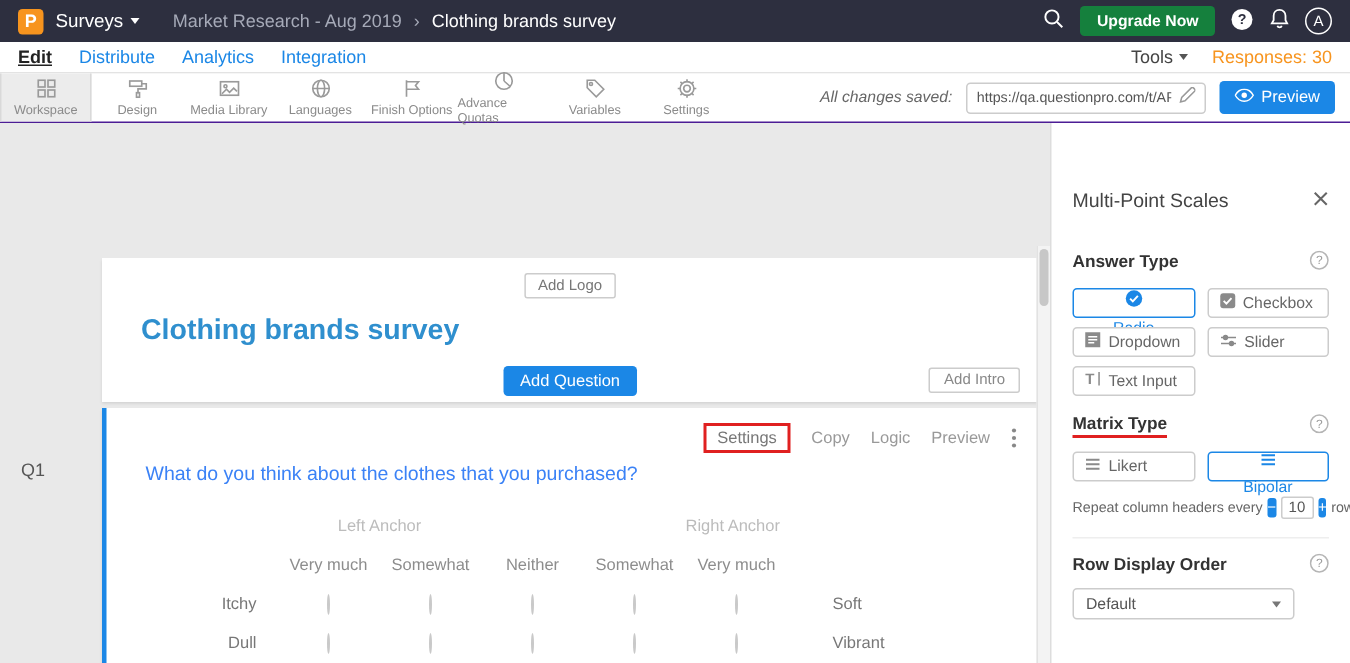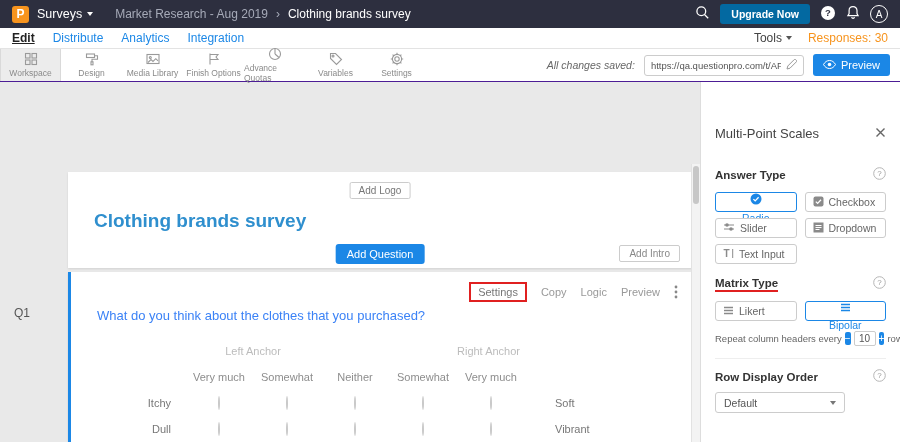--- a/index.html
+++ b/index.html
@@ -11,21 +11,21 @@
             display:flex; align-items:center; padding:0 12px; gap:8px; z-index:10; }
   .logo { width:17px; height:17px; background:#f7941e; border-radius:3px; color:#fff;
           font-weight:bold; font-size:12px; display:flex; align-items:center; justify-content:center; cursor:pointer; }
   .surveys-menu { color:#fff; font-size:12.5px; display:flex; align-items:center; gap:5px; cursor:pointer; }
   .caret { width:0; height:0; border-left:3.5px solid transparent; border-right:3.5px solid transparent;
            border-top:4px solid currentColor; display:inline-block; }
   .breadcrumb { margin-left:14px; font-size:12px; color:#a6aab8; display:flex; gap:8px; align-items:center; }
   .bc-page { color:#fff; }
   .topbar-right { margin-left:auto; display:flex; align-items:center; gap:10px; }
   .tb-icon-btn { background:none; border:none; display:flex; align-items:center; cursor:pointer; }
-  .upgrade-btn { background:#0369a1; color:#fff; border:none; font-size:10.5px; font-weight:bold;
+  .upgrade-btn { background:#15803d; color:#fff; border:none; font-size:10.5px; font-weight:bold;
                  padding:4px 11px; border-radius:3px; cursor:pointer; }
   .avatar { width:18px; height:18px; border-radius:50%; border:1px solid #fff; color:#fff;
             background:#2d2f3f; font-size:10px; display:flex; align-items:center; justify-content:center; cursor:pointer; }
 
   
   .menubar { position:absolute; top:28px; left:0; right:0; height:21px; background:#fff;
              border-bottom:1px solid #e3e3e3; display:flex; align-items:center; padding:0 12px; gap:18px;
              font-size:12px; z-index:10; }
   .menu-item { color:#1b87e6; cursor:pointer; }
   .menu-item.active { color:#222; font-weight:bold; text-decoration:underline; }
@@ -108,21 +108,21 @@
   .field-row { margin-top:14px; display:flex; justify-content:space-between; align-items:center;
                font-size:10.5px; color:#666; }
   .field-value { color:#444; }
   .repeat-row { margin-top:10px; display:flex; align-items:center; gap:3px; font-size:9.5px;
                 color:#666; white-space:nowrap; }
   .step-btn { width:13px; height:13px; background:#1b87e6; color:#fff; border:none; border-radius:2px;
               font-size:10px; line-height:11px; display:flex; align-items:center; justify-content:center; cursor:pointer; }
   .step-input { width:22px; height:15px; border:1px solid #ccc; border-radius:2px; font-size:10px;
                 text-align:center; color:#555; outline:none; font-family:"Liberation Sans",sans-serif; }
   .sb-section { margin-top:12px; border-top:1px solid #eee; padding-top:10px; }
-  .select-box { margin-top:7px; width:130px; height:21px; border:1px solid #ccc; border-radius:3px;
+  .select-box { margin-top:7px; width:148px; height:21px; border:1px solid #ccc; border-radius:3px;
                 background:#fff; display:flex; justify-content:space-between; align-items:center;
                 padding:0 8px; font-size:10.5px; color:#555; cursor:pointer; }
   .gray-caret { color:#777; }
 </style>
 </head>
 <body>
 
 <div class="screen">
 
   <header class="topbar">
@@ -208,20 +208,30 @@
     </div>
     <div class="tool">
       <span class="ticon">
         <svg width="14" height="14" viewBox="0 0 14 14">
             <rect x="1" y="2.5" width="12" height="9"></rect>
             <circle cx="4.3" cy="5.5" r="1"></circle>
             <path d="M2 10.5l3-3 2 2 2.8-2.8 2.2 2.2"></path>
           </svg>
       </span>
       <span>Media Library</span>
+    </div>
+    <div class="tool">
+      <span class="ticon">
+        <svg width="14" height="14" viewBox="0 0 14 14">
+            <circle cx="7" cy="7" r="5.5"></circle>
+            <ellipse cx="7" cy="7" rx="2.4" ry="5.5"></ellipse>
+            <line x1="1.5" y1="7" x2="12.5" y2="7"></line>
+          </svg>
+      </span>
+      <span>Languages</span>
     </div>
     <div class="tool">
       <span class="ticon">
         <svg width="14" height="14" viewBox="0 0 14 14">
             <line x1="3" y1="1.5" x2="3" y2="12.5"></line>
             <path d="M3 2.5h8l-2 2.5 2 2.5H3"></path>
           </svg>
       </span>
       <span>Finish Options</span>
     </div>
@@ -381,37 +391,37 @@
         <span>
           <svg width="11" height="11" viewBox="0 0 11 11">
               <rect x="0.5" y="0.5" width="10" height="10" rx="2" fill="#8a8a8a"></rect>
               <path d="M2.8 5.6l1.8 1.8 3.4-3.6" stroke="#fff" stroke-width="1.3" fill="none"></path>
             </svg>
         </span>
         <span>Checkbox</span>
       </button>
       <button class="opt-btn">
         <span>
+          <svg width="11" height="11" viewBox="0 0 11 11">
+              <rect x="0.5" y="0.5" width="10" height="10" fill="#8a8a8a"></rect>
+              <path d="M2.5 3.5h6M2.5 5.5h6M2.5 7.5h4" stroke="#fff" stroke-width="1"></path>
+            </svg>
+        </span>
+        <span>Dropdown</span>
+      </button>
+      <button class="opt-btn">
+        <span>
           <svg width="12" height="10" viewBox="0 0 12 10">
               <path d="M1 3h10" stroke="#8a8a8a"></path>
               <circle cx="4" cy="3" r="1.8" fill="#8a8a8a"></circle>
               <path d="M1 7h10" stroke="#8a8a8a"></path>
               <circle cx="8" cy="7" r="1.8" fill="#8a8a8a"></circle>
             </svg>
         </span>
         <span>Slider</span>
-      </button>
-      <button class="opt-btn">
-        <span>
-          <svg width="11" height="11" viewBox="0 0 11 11">
-              <rect x="0.5" y="0.5" width="10" height="10" fill="#8a8a8a"></rect>
-              <path d="M2.5 3.5h6M2.5 5.5h6M2.5 7.5h4" stroke="#fff" stroke-width="1"></path>
-            </svg>
-        </span>
-        <span>Dropdown</span>
       </button>
       <button class="opt-btn">
         <span>
           <svg width="11" height="11" viewBox="0 0 11 11">
               <text x="0.5" y="9" font-size="10" font-weight="bold" fill="#8a8a8a" font-family="Liberation Sans, sans-serif">T</text>
               <path d="M9.7 1v9" stroke="#8a8a8a"></path>
             </svg>
         </span>
         <span>Text Input</span>
       </button>

